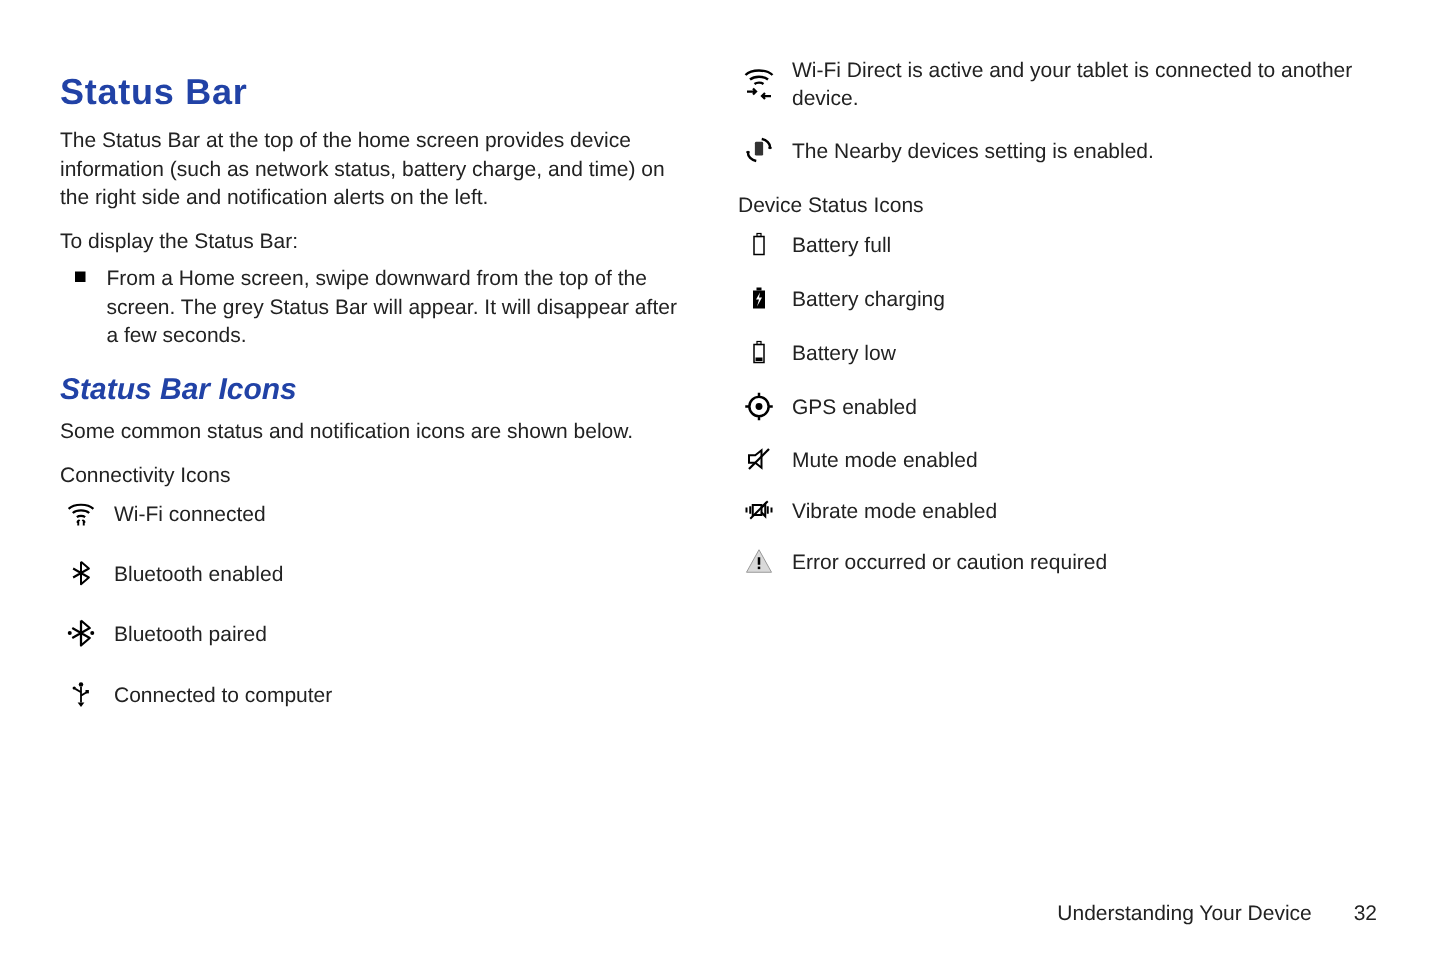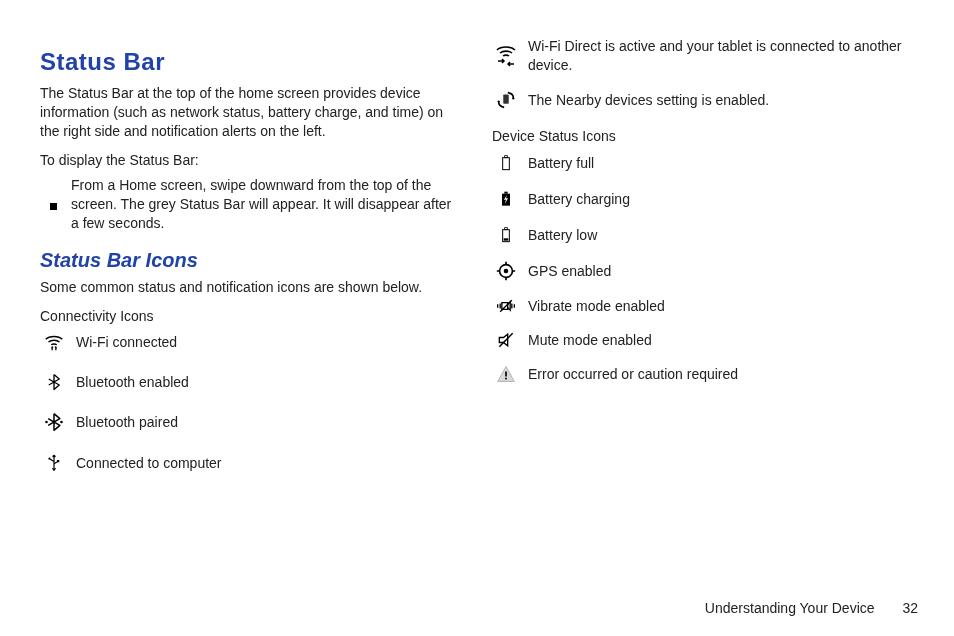--- a/index.html
+++ b/index.html
@@ -38,21 +38,21 @@
     gap: 30px;
   }
   .col {
     flex: 1;
   }
   .para {
     margin: 4px 0 8px 0;
   }
   .bullet-row {
     display: flex;
-    align-items: center;
+    align-items: flex-start;
     margin: 4px 0 10px 10px;
   }
   .bullet-box {
     width: 7px; height: 7px; background:#000; margin-top:5px; margin-right:14px; flex:0 0 auto;
   }
   .icon-row {
     display: flex;
     align-items: center;
     margin: 6px 0 18px 0;
   }
@@ -212,44 +212,44 @@
           <circle cx="12" cy="12" r="7" stroke="#000" stroke-width="1.8" fill="none"></circle>
           <circle cx="12" cy="12" r="2.5" fill="#000"></circle>
           <path d="M12 2 L12 5 M12 19 L12 22 M2 12 L5 12 M19 12 L22 12" stroke="#000" stroke-width="1.8"></path>
         </svg>
       </div>
       <div class="icon-label">GPS enabled</div>
     </div>
 
     <div class="icon-row tight">
       <div class="icon-cell">
+        <svg width="22" height="20" viewBox="0 0 24 24">
+          <path d="M4 9 L9 9 L14 5 L14 19 L9 15 L4 15 Z" stroke="#000" stroke-width="1.6" fill="none"></path>
+          <line x1="4" y1="20" x2="20" y2="4" stroke="#000" stroke-width="1.8"></line>
+        </svg>
+      </div>
+      <div class="icon-label">Mute mode enabled</div>
+    </div>
+
+    <div class="icon-row tight">
+      <div class="icon-cell">
         <svg width="24" height="20" viewBox="0 0 24 24">
           <path d="M5 9 L5 15 M2 10 L2 14" stroke="#000" stroke-width="1.6"></path>
           <path d="M19 9 L19 15 M22 10 L22 14" stroke="#000" stroke-width="1.6"></path>
           <path d="M7 8 L14 8 L14 16 L7 16 Z" stroke="#000" stroke-width="1.6" fill="none"></path>
           <path d="M14 10 L17 7 L17 17 L14 14" stroke="#000" stroke-width="1.6" fill="none"></path>
           <line x1="5" y1="19" x2="19" y2="5" stroke="#000" stroke-width="1.6"></line>
         </svg>
       </div>
       <div class="icon-label">Vibrate mode enabled</div>
     </div>
 
     <div class="icon-row tight">
       <div class="icon-cell">
         <svg width="22" height="20" viewBox="0 0 24 24">
-          <path d="M4 9 L9 9 L14 5 L14 19 L9 15 L4 15 Z" stroke="#000" stroke-width="1.6" fill="none"></path>
-          <line x1="4" y1="20" x2="20" y2="4" stroke="#000" stroke-width="1.8"></line>
-        </svg>
-      </div>
-      <div class="icon-label">Mute mode enabled</div>
-    </div>
-
-    <div class="icon-row tight">
-      <div class="icon-cell">
-        <svg width="22" height="20" viewBox="0 0 24 24">
           <path d="M12 3 L22 21 L2 21 Z" fill="#d9d9d9" stroke="#999" stroke-width="0.8"></path>
           <rect x="11" y="9" width="2" height="6" fill="#000"></rect>
           <rect x="11" y="16.5" width="2" height="2" fill="#000"></rect>
         </svg>
       </div>
       <div class="icon-label">Error occurred or caution required</div>
     </div>
 
   </div>
 </div>

